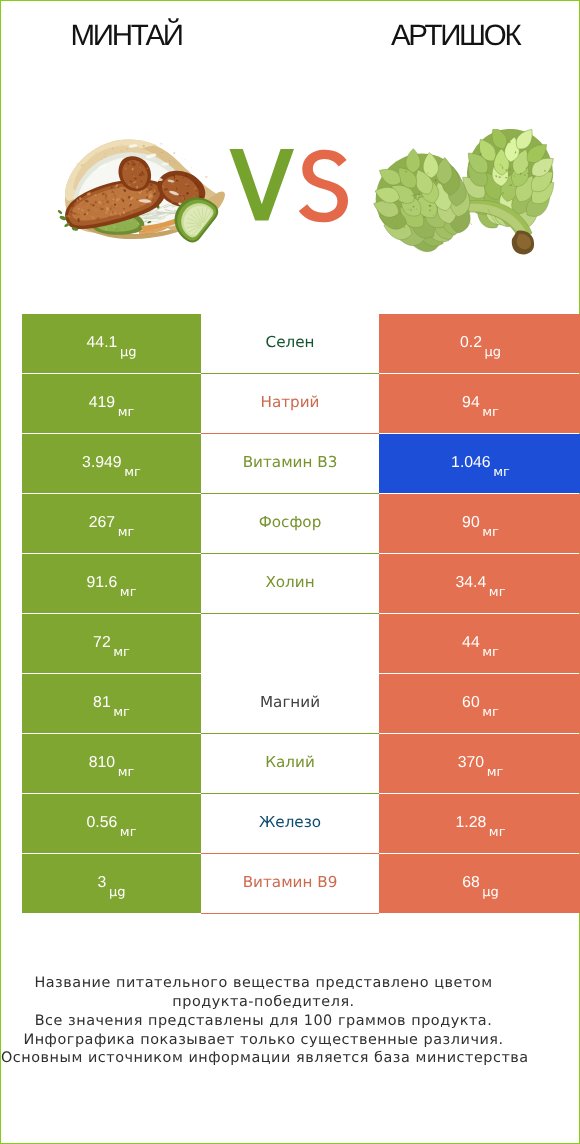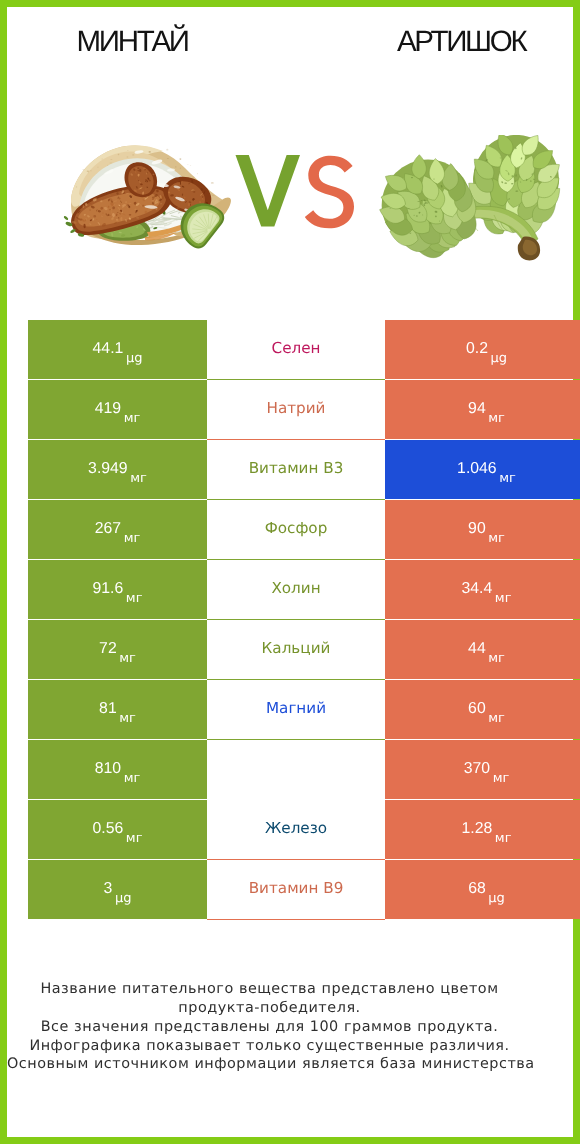--- a/index.html
+++ b/index.html
@@ -1,18 +1,18 @@
 <!DOCTYPE html>
 <html><head>
 <meta charset="utf-8">
 <style>
   html,body{margin:0;padding:0;}
   body{width:580px;height:1144px;background:#ffffff;font-family:"Liberation Sans",sans-serif;overflow:hidden;
         -webkit-font-smoothing:antialiased;text-rendering:geometricPrecision;}
-  .page{position:relative;width:580px;height:1144px;background:#fff;box-sizing:border-box;border:7px solid #84cc16;}
+  .page{position:relative;width:580px;height:1144px;background:#fff;box-sizing:border-box;border:1px solid #84cc16;}
 
   
   .title{position:absolute;top:20px;font-size:29.5px;letter-spacing:-2.3px;color:#131313;
          font-weight:400;line-height:30px;white-space:nowrap;text-indent:2.3px;}
   .title-left{left:-3px;width:254px;text-align:center;}
   .title-right{left:326px;width:254px;text-align:center;}
 
   
   .hero{position:absolute;left:0;top:110px;width:580px;height:160px;}
   .img-left{position:absolute;left:52px;top:21px;width:178px;height:118px;}
@@ -643,21 +643,21 @@
     </div>
   </div>
 
   <div class="table" id="table">
       <div class="row">
         <div class="cell cL" style="background:#80a632">
           <span class="num">44.1</span>
           <span class="unit">µg</span>
         </div>
         <div class="cell cM" style="border-bottom-color:#80a632">
-          <span class="nut" style="color:#be185d">Селен</span>
+          <span class="nut" style="color:#14532d">Селен</span>
         </div>
         <div class="cell cR" style="background:#e37050">
           <span class="num">0.2</span>
           <span class="unit">µg</span>
         </div>
       </div>
       <div class="row">
         <div class="cell cL" style="background:#80a632">
           <span class="num">419</span>
           <span class="unit">мг</span>
@@ -707,45 +707,45 @@
         <div class="cell cR" style="background:#e37050">
           <span class="num">34.4</span>
           <span class="unit">мг</span>
         </div>
       </div>
       <div class="row">
         <div class="cell cL" style="background:#80a632">
           <span class="num">72</span>
           <span class="unit">мг</span>
         </div>
+        <div class="cell cR" style="background:#e37050">
+          <span class="num">44</span>
+          <span class="unit">мг</span>
+        </div>
+      </div>
+      <div class="row">
+        <div class="cell cL" style="background:#80a632">
+          <span class="num">81</span>
+          <span class="unit">мг</span>
+        </div>
         <div class="cell cM" style="border-bottom-color:#80a632">
-          <span class="nut" style="color:#76932c">Кальций</span>
-        </div>
-        <div class="cell cR" style="background:#e37050">
-          <span class="num">44</span>
-          <span class="unit">мг</span>
-        </div>
-      </div>
-      <div class="row">
-        <div class="cell cL" style="background:#80a632">
-          <span class="num">81</span>
+          <span class="nut" style="color:#404040">Магний</span>
+        </div>
+        <div class="cell cR" style="background:#e37050">
+          <span class="num">60</span>
+          <span class="unit">мг</span>
+        </div>
+      </div>
+      <div class="row">
+        <div class="cell cL" style="background:#80a632">
+          <span class="num">810</span>
           <span class="unit">мг</span>
         </div>
         <div class="cell cM" style="border-bottom-color:#80a632">
-          <span class="nut" style="color:#1d4ed8">Магний</span>
-        </div>
-        <div class="cell cR" style="background:#e37050">
-          <span class="num">60</span>
-          <span class="unit">мг</span>
-        </div>
-      </div>
-      <div class="row">
-        <div class="cell cL" style="background:#80a632">
-          <span class="num">810</span>
-          <span class="unit">мг</span>
+          <span class="nut" style="color:#76932c">Калий</span>
         </div>
         <div class="cell cR" style="background:#e37050">
           <span class="num">370</span>
           <span class="unit">мг</span>
         </div>
       </div>
       <div class="row">
         <div class="cell cL" style="background:#80a632">
           <span class="num">0.56</span>
           <span class="unit">мг</span>

